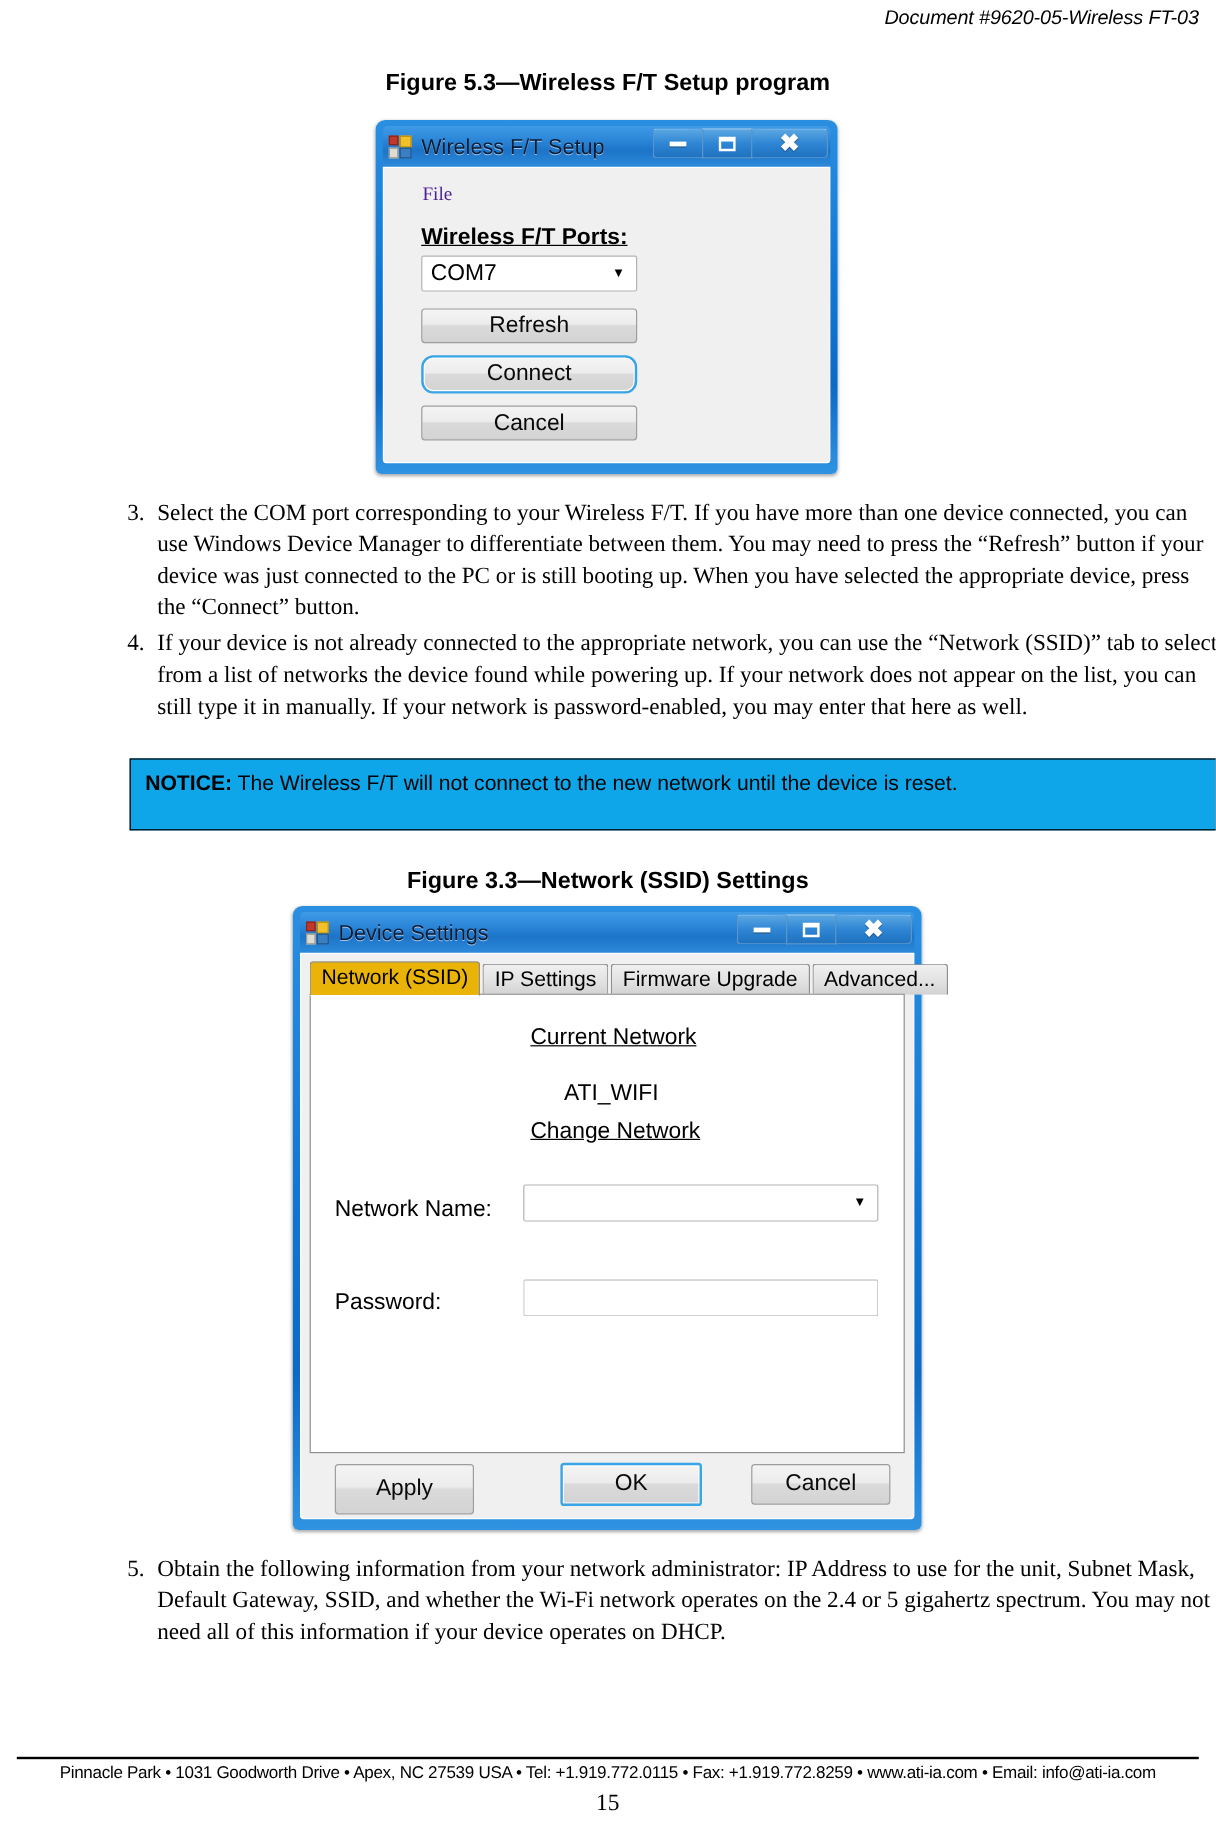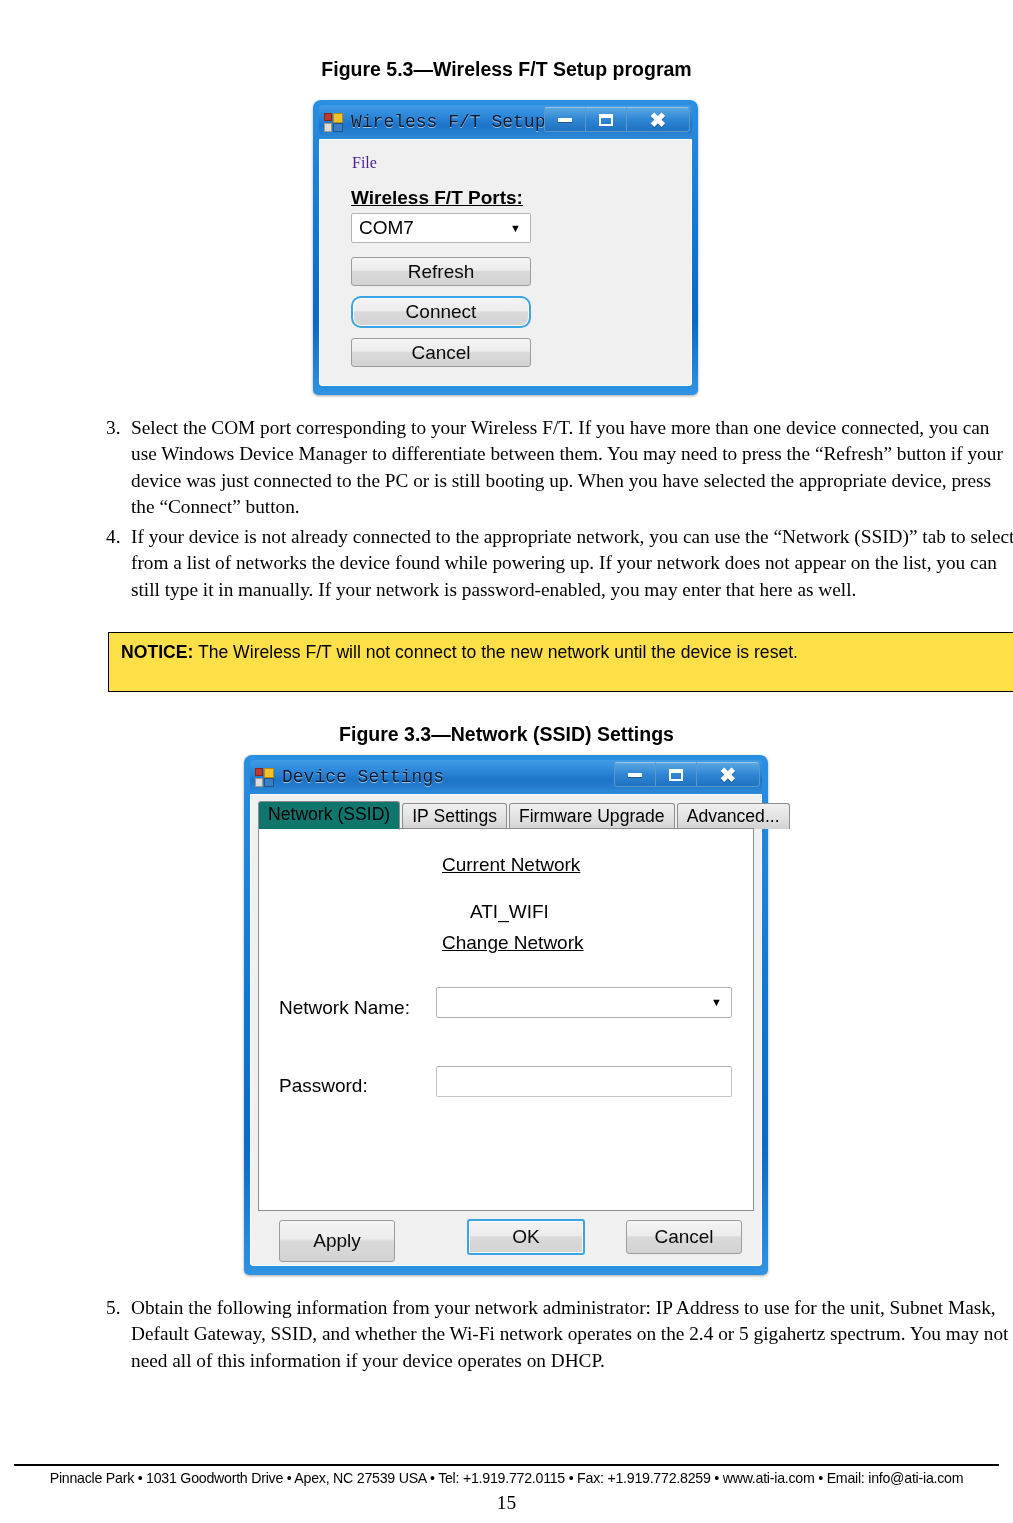--- a/index.html
+++ b/index.html
@@ -58,21 +58,21 @@
     flex: 0 0 31px;
     text-align: left;
     padding-left: 6px;
   }
   .list-item .body { flex: 1 1 auto; text-align: left; }
 
   
   .notice-box {
     position: absolute;
     border: 1.6px solid #000;
-    background: #fde047;
+    background: #0ea5e9;
     font-family: "Liberation Sans", sans-serif;
     font-size: 17.6px;
     padding: 9px 0 0 12px;
   }
   .notice-box .label { font-weight: bold; }
 
   
   .win {
     position: absolute;
     border-radius: 8px 8px 5px 5px;
@@ -96,21 +96,21 @@
   }
   .win-icon i {
     position: absolute;
     display: block;
   }
   .win-icon .q1 { left: 0;  top: 0;  width: 8px;  height: 8px;  background: #c0392b; border: 1px solid #8d2318; }
   .win-icon .q2 { left: 9px; top: 0; width: 10px; height: 10px; background: #f2c12a; border: 1px solid #b58a0f; }
   .win-icon .q3 { left: 0;  top: 10px; width: 8px; height: 9px; background: #dcdcd2; border: 1px solid #9a9a90; }
   .win-icon .q4 { left: 9px; top: 10px; width: 10px; height: 9px; background: #3a7fc4; border: 1px solid #23558a; }
   .win-title {
-    font-family: Liberation Mono, monospace;
+    font-family: Liberation Sans, sans-serif;
     font-size: 18px;
     color: #0a1b33;
     text-shadow: 0 1px 0 rgba(255,255,255,0.55);
     white-space: nowrap;
   }
   .win-buttons {
     position: absolute;
     right: 2px; top: 2px;
     display: flex;
     height: 27px;
@@ -235,21 +235,21 @@
     border: 1px solid #8d8d8d;
     border-bottom: none;
     border-radius: 3px 3px 0 0;
     background: linear-gradient(to bottom, #f0f0f0 0%, #e2e2e2 55%, #d2d2d2 100%);
     margin-right: 2px;
     height: 26px;
     line-height: 19px;
     white-space: nowrap;
   }
   .tab.active {
-    background: #0f766e;
+    background: #eab308;
     height: 29px;
     margin-bottom: -1px;
     border-bottom: 1px solid #ffffff;
     position: relative;
     z-index: 3;
   }
   .tab-panel {
     position: absolute;
     left: 7px; top: 33px; right: 7px; bottom: 54px;
     background: #ffffff;
@@ -280,20 +280,21 @@
     position: absolute;
     left: 0; right: 0;
     text-align: center;
     font-size: 19.5px;
   }
 </style>
 </head>
 <body>
 
 <div class="page-header">
+  <div class="line2">Document #9620-05-Wireless FT-03</div>
 </div>
 
 <div class="figure-caption" style="top:58px;">Figure 5.3—Wireless F/T Setup program</div>
 
 <div class="win" style="left:313px; top:100px; width:385px; height:295px;">
 
   <div class="win-titlebar">
     <span class="win-icon">
       <i class="q1"></i>
         <i class="q2"></i>

